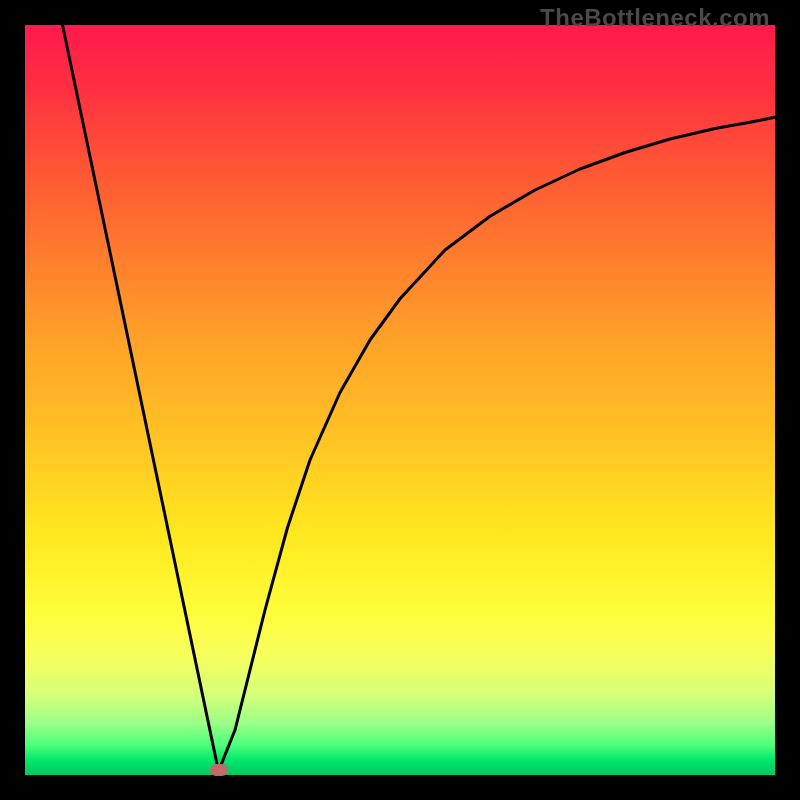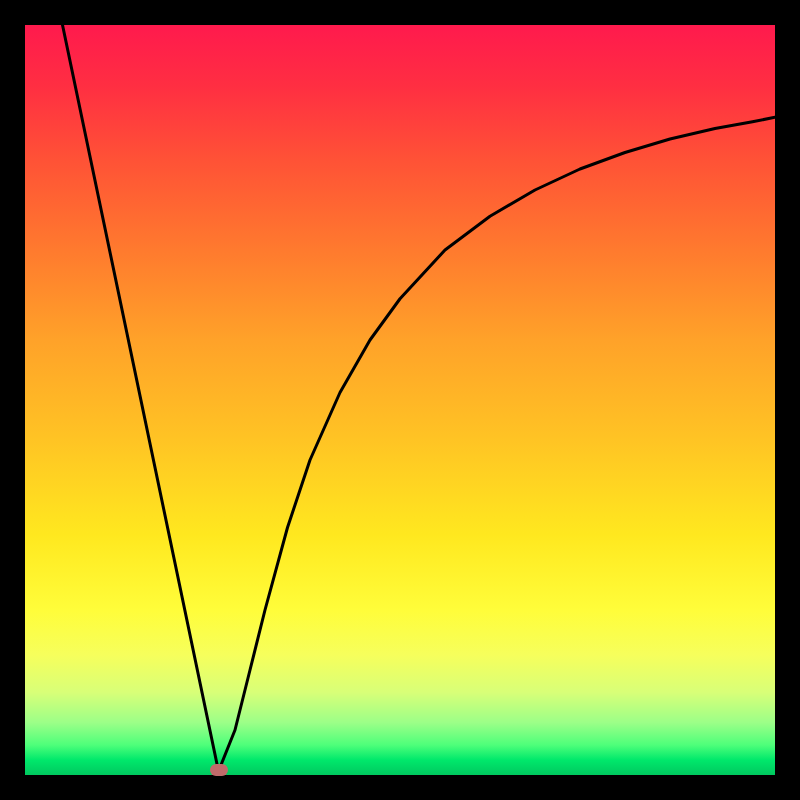--- a/index.html
+++ b/index.html
@@ -59,19 +59,20 @@
     border-radius: 7px;
     background: #c06a6a;
     transform: translate(-50%, -50%);
     z-index: 5;
   }
 </style>
 </head>
 <body>
 
 <div class="frame">
+  <div class="watermark">TheBottleneck.com</div>
   <div class="plot-area">
     <svg class="curve" viewBox="0 0 750 750" preserveAspectRatio="none">
       <path id="curve-path" fill="none" stroke="#000000" stroke-width="3" stroke-linecap="round" stroke-linejoin="round" d="M37.50 0.00 L193.50 746.25 M193.50 746.25 L210.00 705.00 L225.00 645.00 L240.00 585.00 L262.50 502.50 L285.00 435.00 L315.00 367.50 L345.00 315.00 L375.00 273.75 L420.00 225.00 L465.00 191.25 L510.00 165.00 L555.00 144.00 L600.00 127.50 L645.00 114.00 L690.00 103.50 L727.50 96.75 L750.00 92.25"></path>
     </svg>
     <div id="min-marker" class="marker" style="left: 193.5px; top: 744.75px; background: rgb(192, 106, 106);"></div>
   </div>
 </div>
 
 </body></html>

